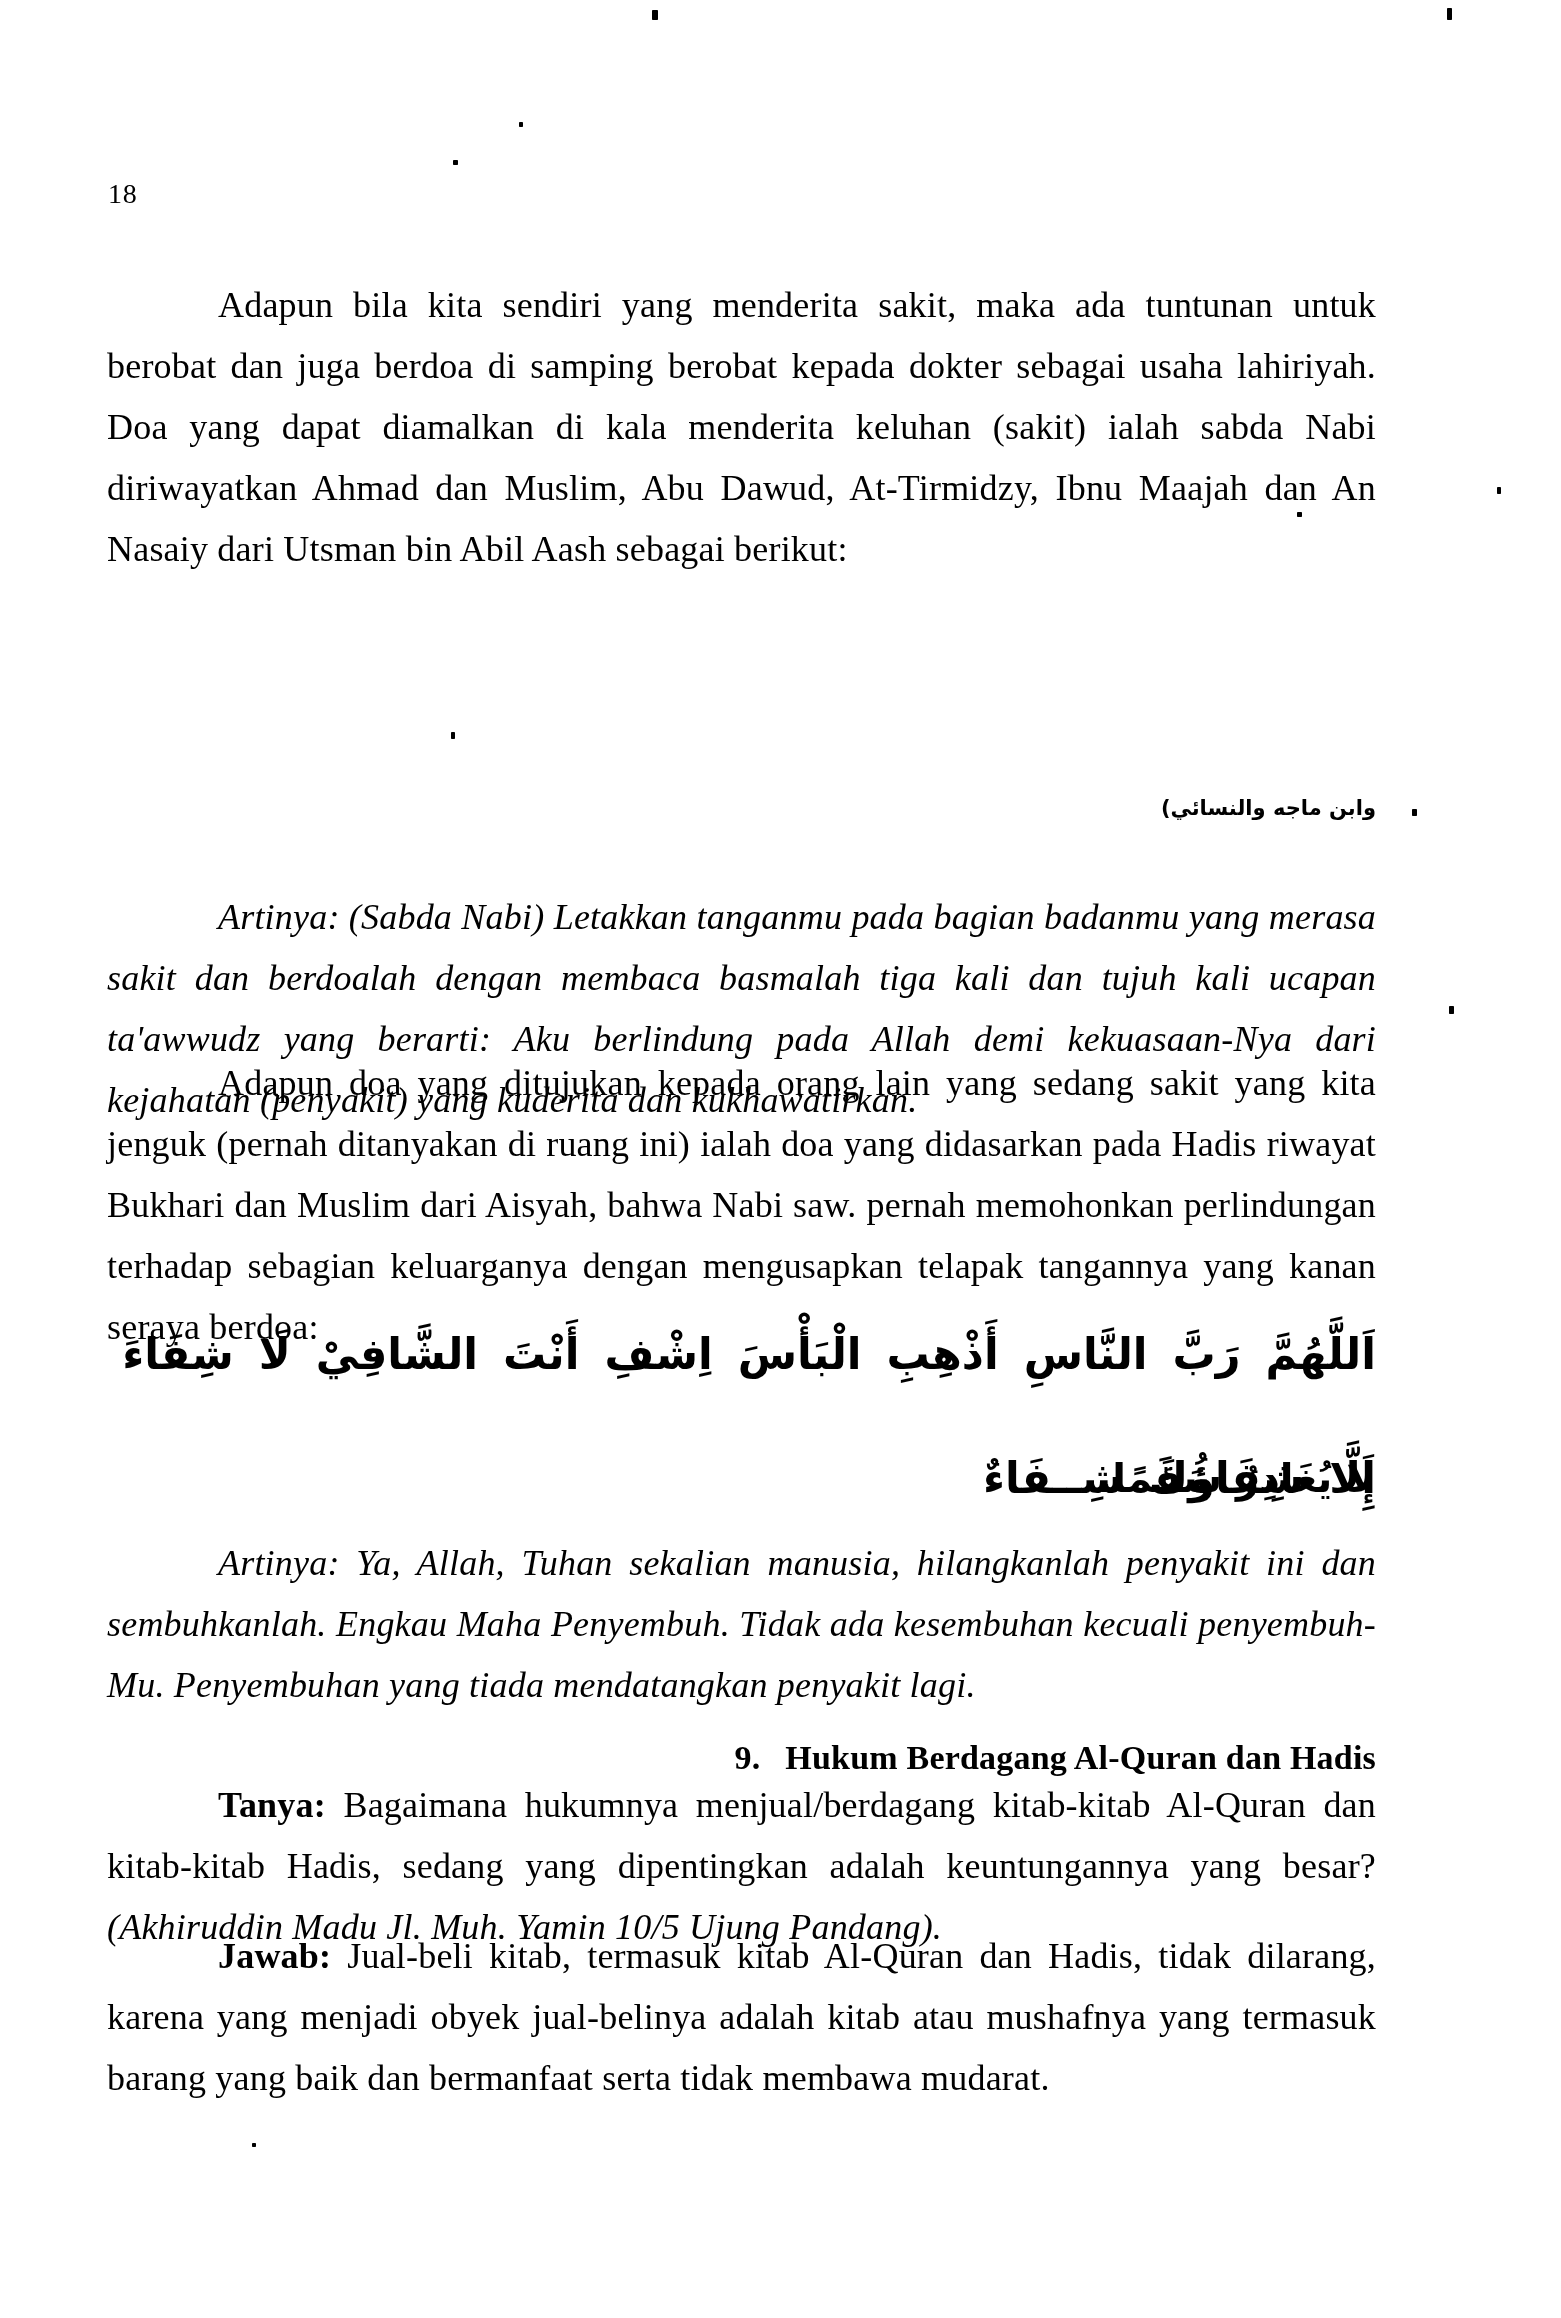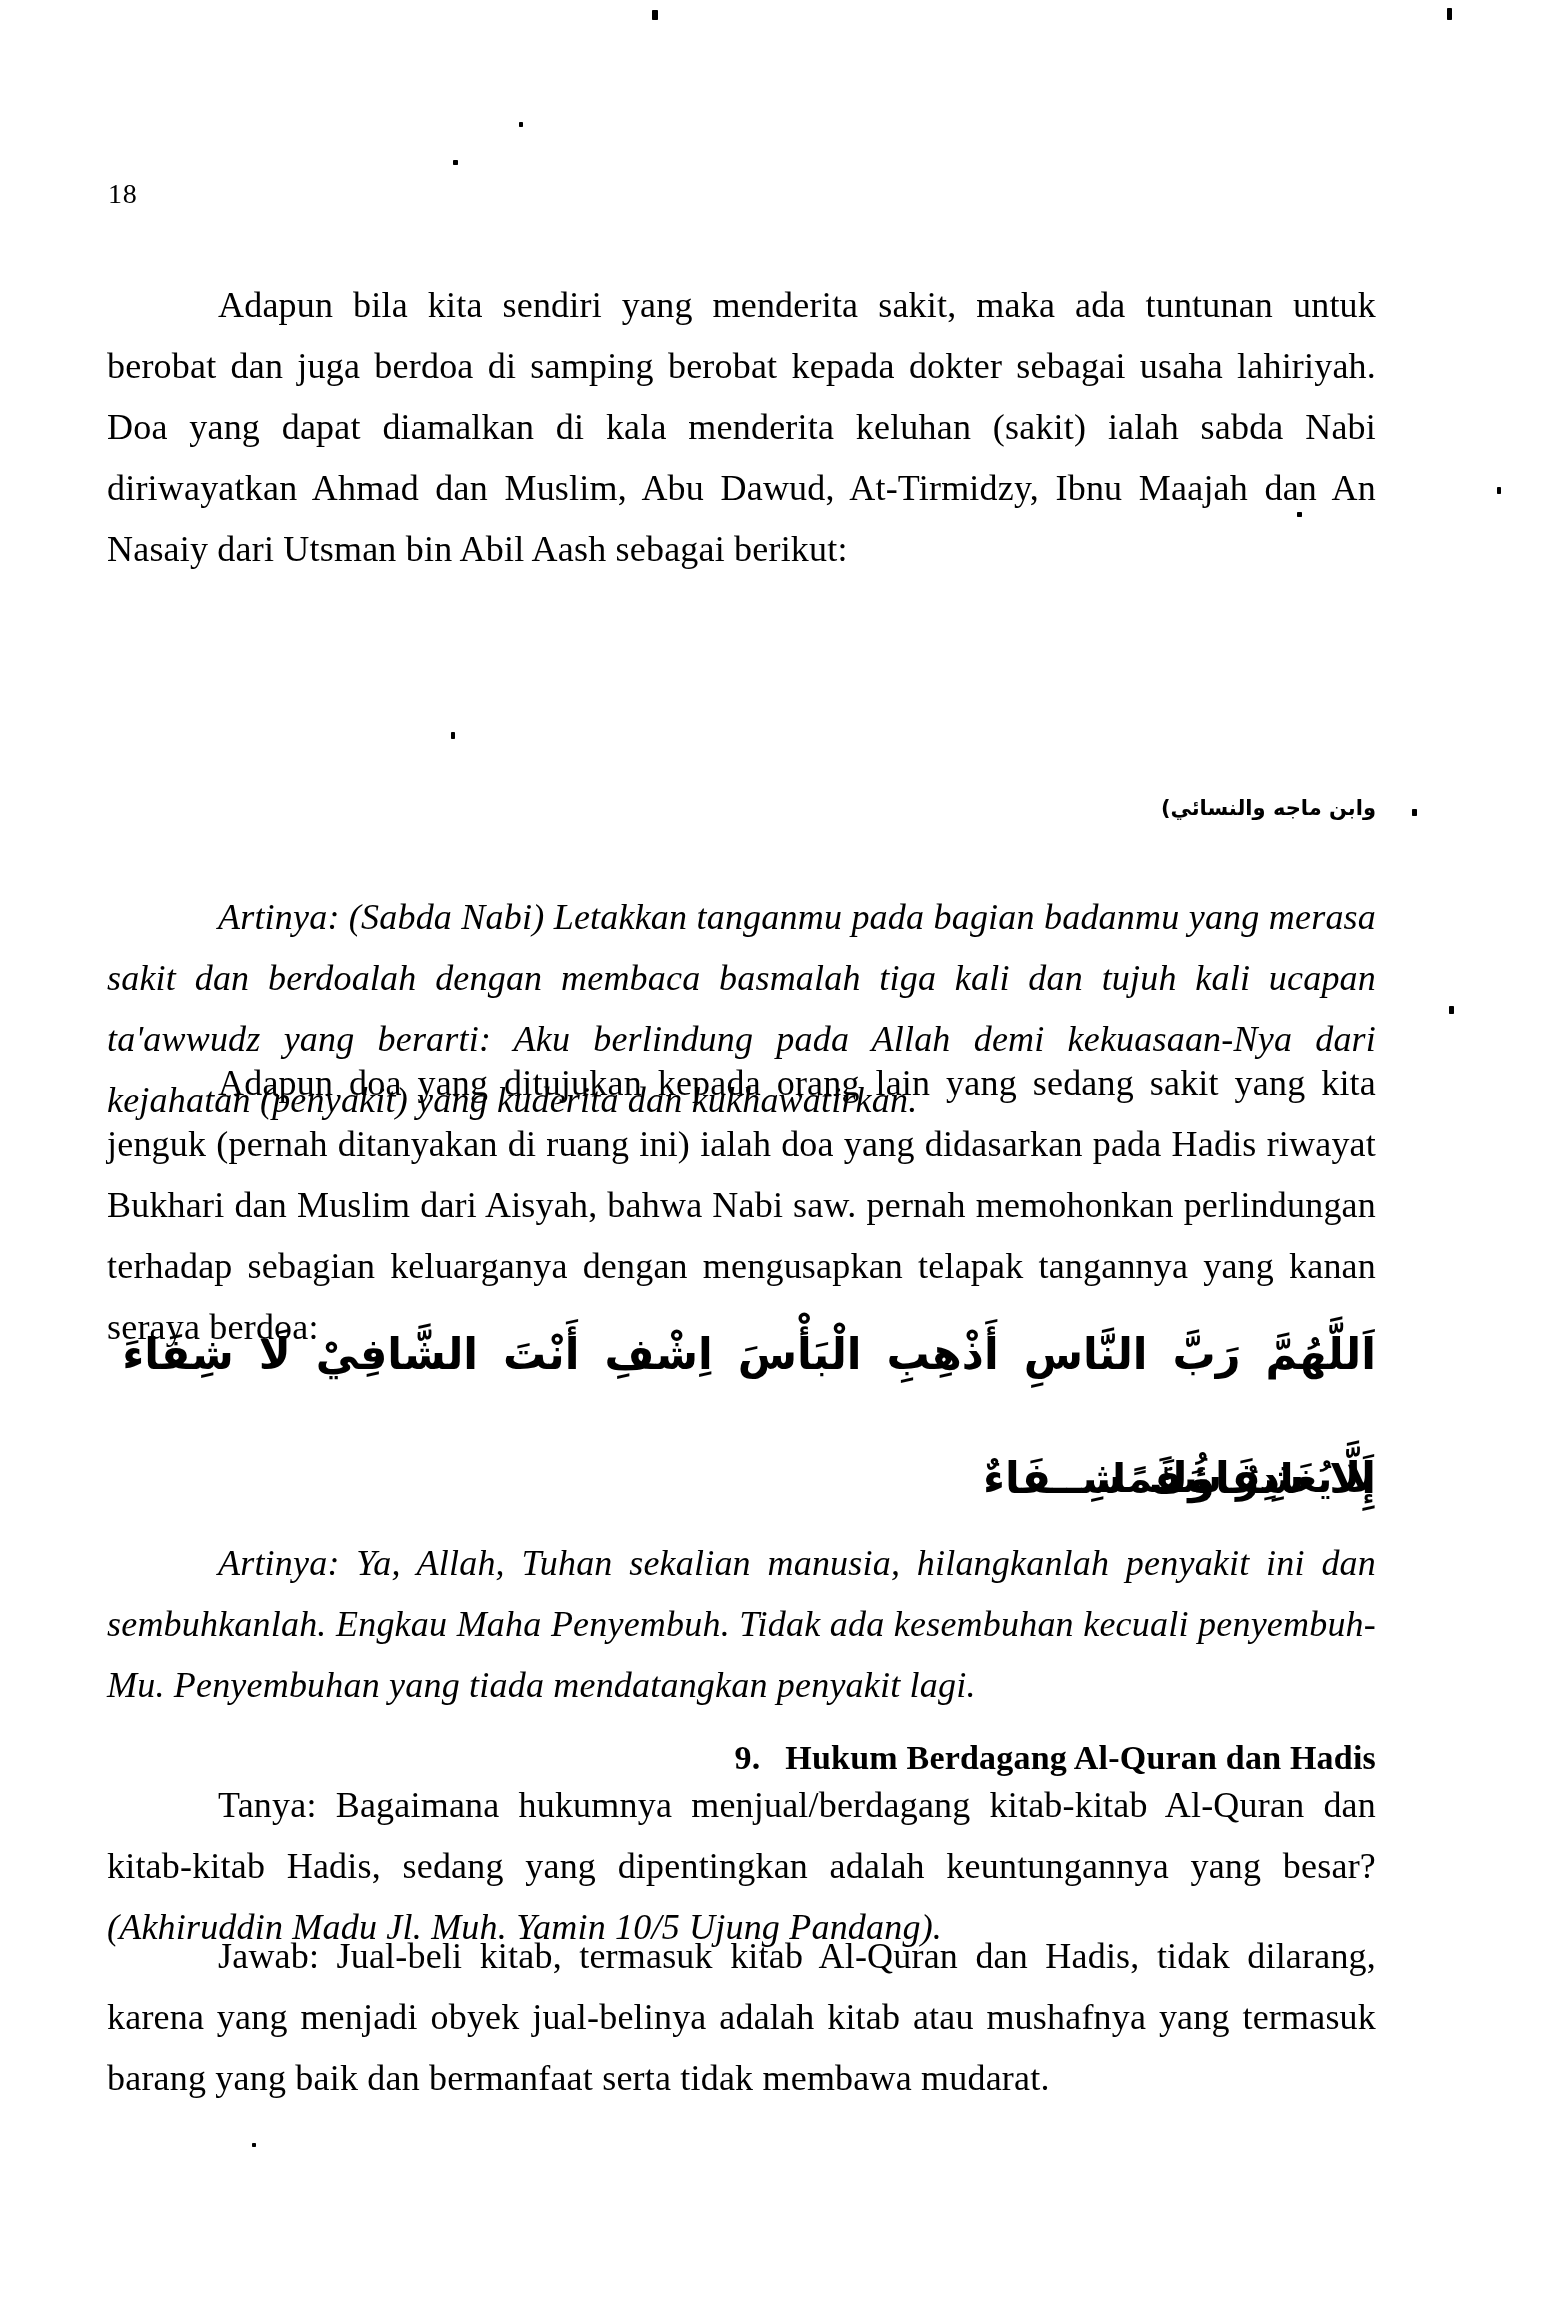--- a/index.html
+++ b/index.html
@@ -15,21 +15,21 @@
     position:absolute;
     left:107px;
     width:1269px;
     font-size:36px;
     line-height:61px;
     text-align:justify;
     letter-spacing:0.2px;
   }
   .indent { text-indent:111px; }
   .italic { font-style:italic; }
-  .bold   { font-weight:normal;margin-top:12px; }
+  .bold   { font-weight:bold;margin-top:12px; }
   .page-number {
     position:absolute;
     left:108px; top:178px;
     font-size:28px;
     letter-spacing:0.8px;
   }
   .arabic {
     font-family:"DejaVu Sans", sans-serif;
     direction:rtl;
     text-align:right;

